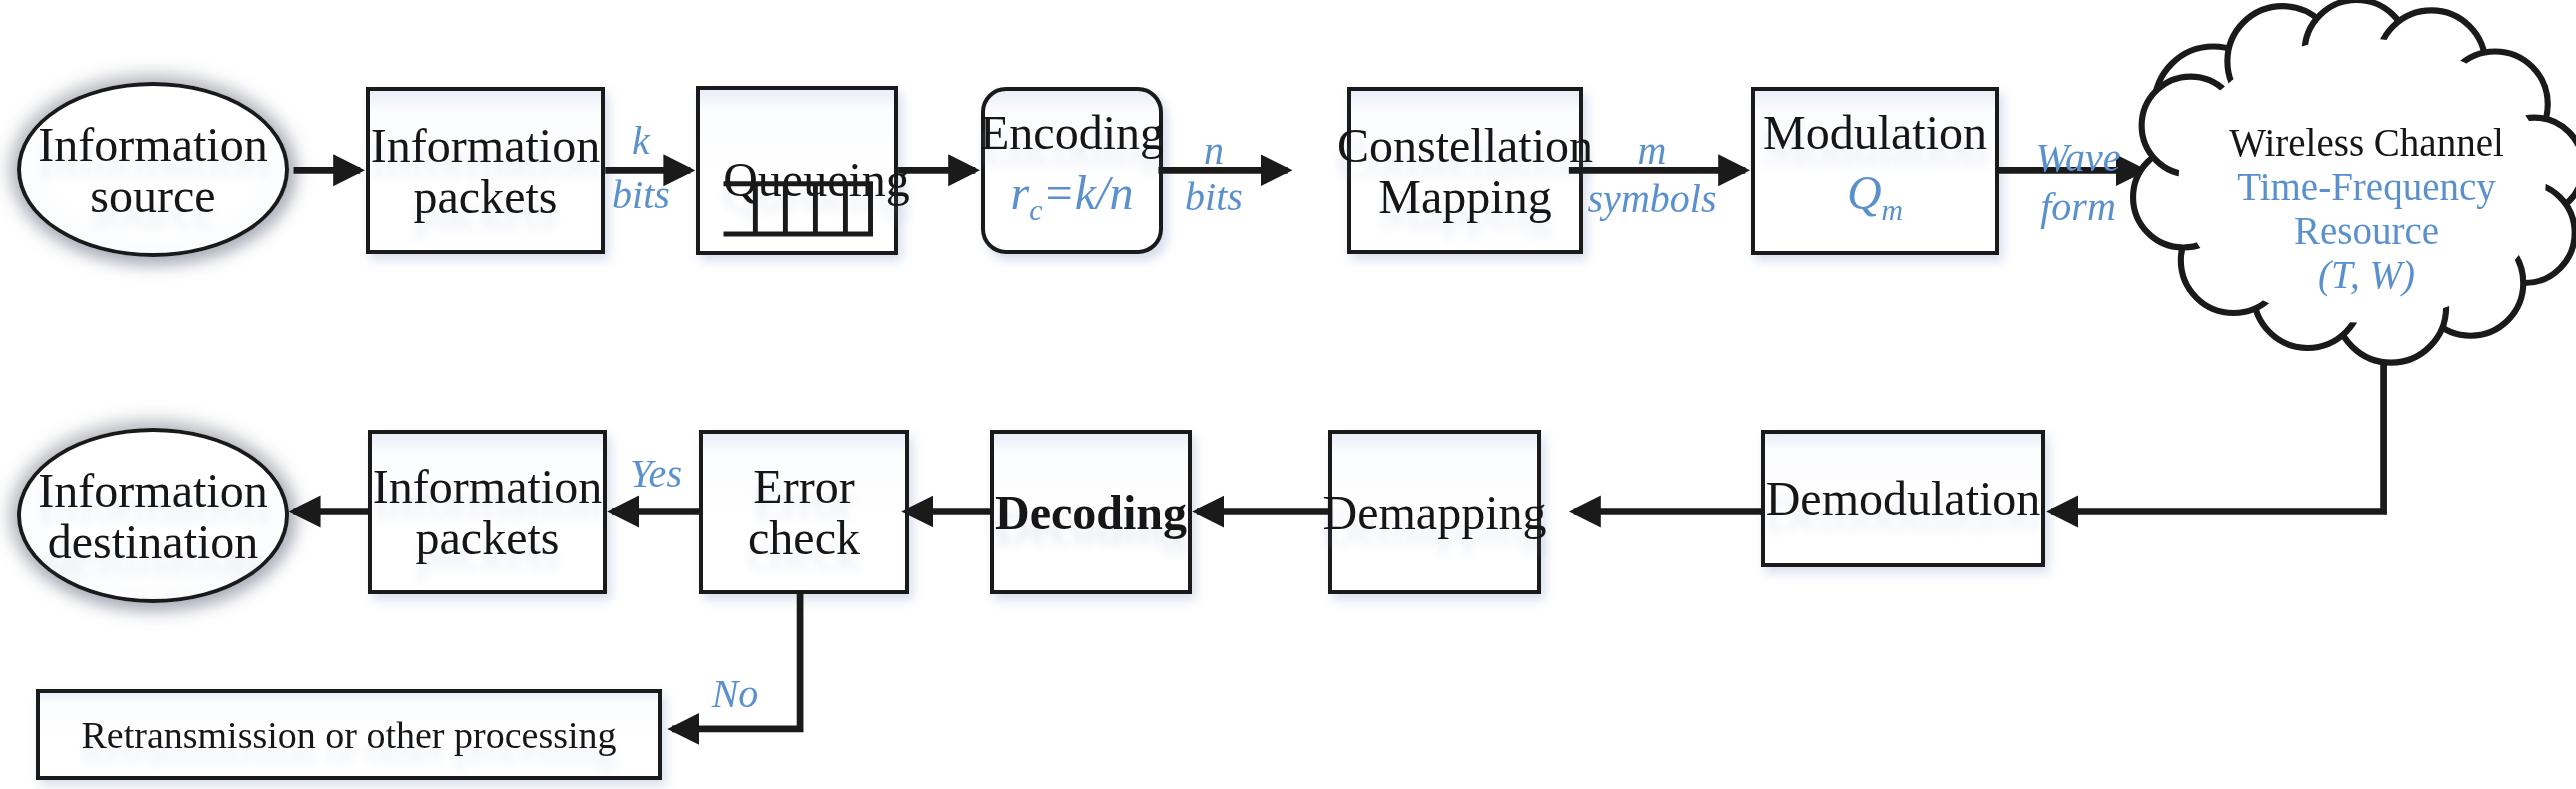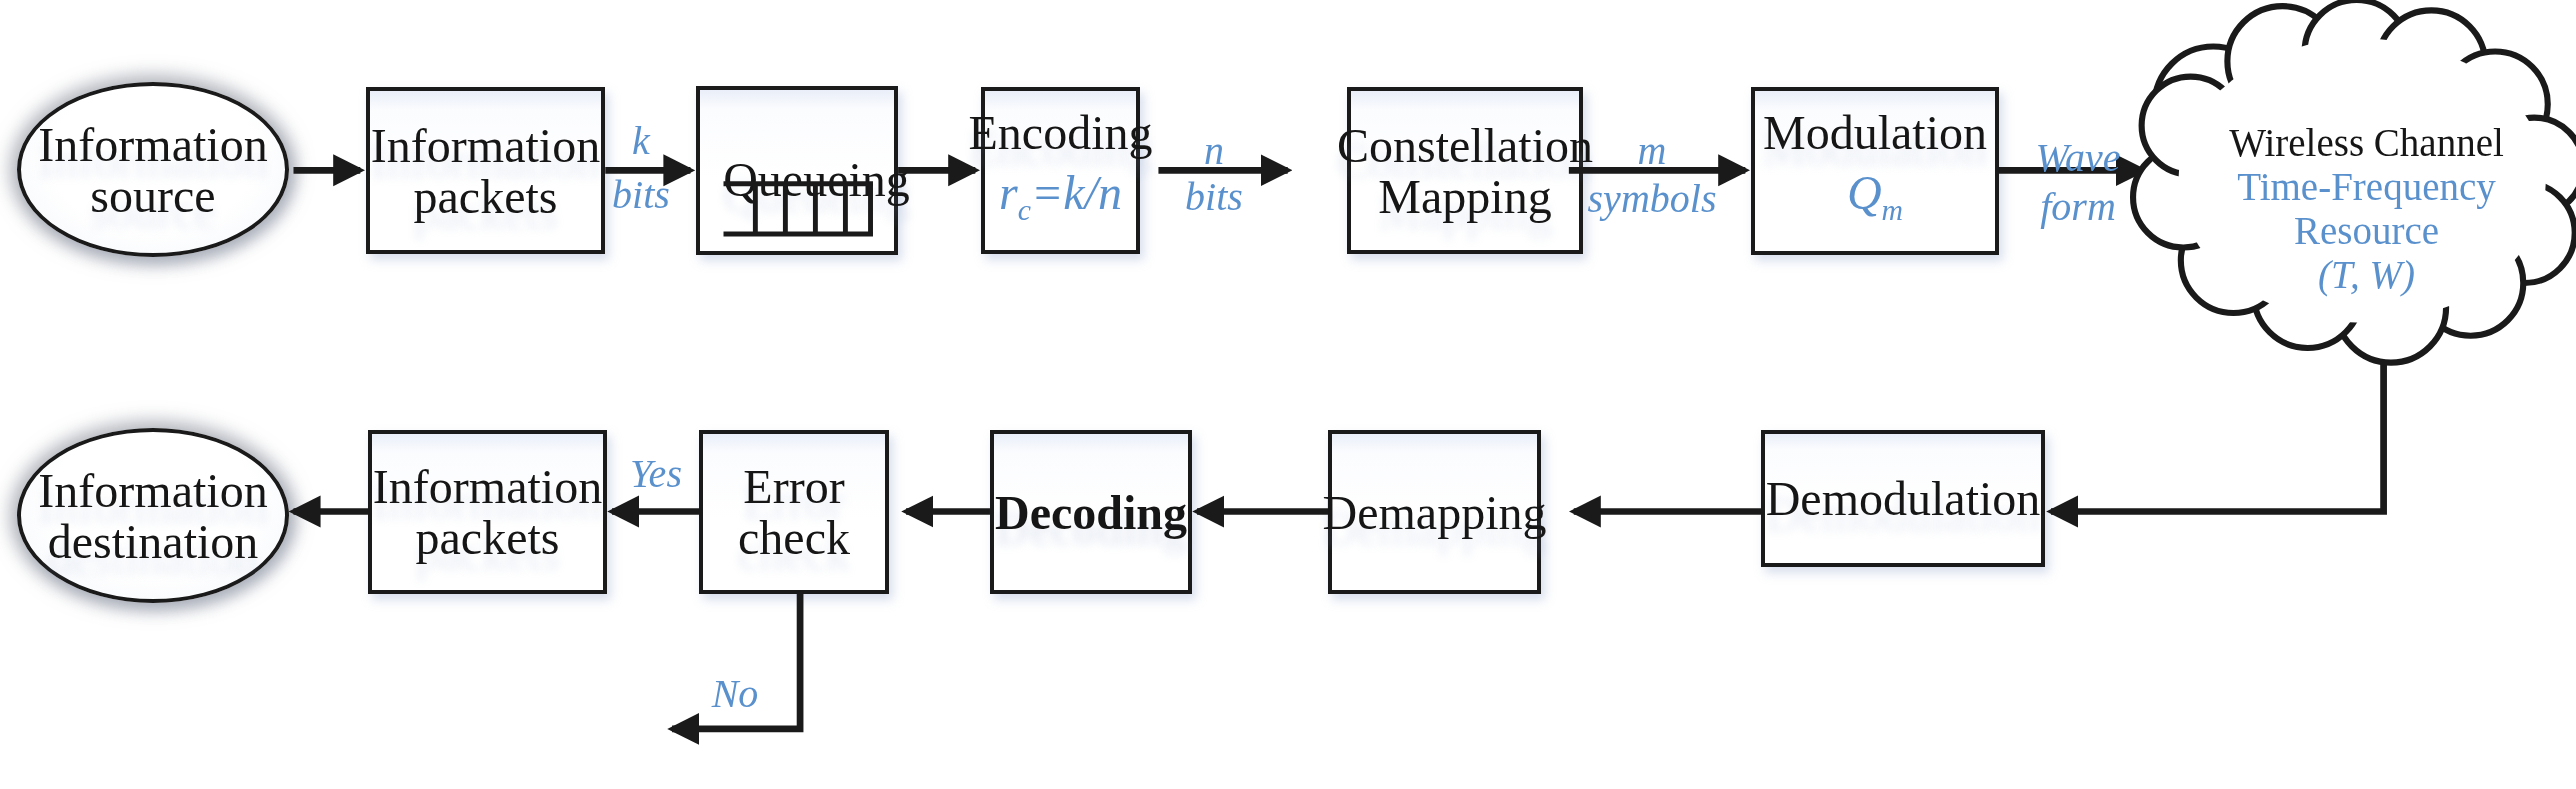--- a/index.html
+++ b/index.html
@@ -101,21 +101,21 @@
 
   <div class="node" style="left:366px;top:87px;width:239px;height:167px;">
     <div class="lbl">Information</div>
     <div class="lbl">packets</div>
   </div>
 
   <div class="node queue-node" style="left:696px;top:86px;width:202px;height:169px;">
     <div class="lbl">Queueing</div>
   </div>
 
-  <div class="node" style="left:981px;top:87px;width:159px;height:167px;">
+  <div class="node" style="left:981px;top:87px;width:182px;height:167px;border-radius:25px;">
     <div class="lbl">Encoding</div>
     <div class="formula"><span>r</span><sub>c</sub><span>=k/n</span></div>
   </div>
 
   <div class="node" style="left:1347px;top:87px;width:236px;height:167px;">
     <div class="lbl">Constellation</div>
     <div class="lbl">Mapping</div>
   </div>
 
   <div class="node" style="left:1751px;top:87px;width:248px;height:168px;">
@@ -133,37 +133,40 @@
   <div class="node oval" style="left:17px;top:428px;width:272px;height:175px;">
     <div class="lbl">Information</div>
     <div class="lbl">destination</div>
   </div>
 
   <div class="node" style="left:368px;top:430px;width:239px;height:164px;">
     <div class="lbl">Information</div>
     <div class="lbl">packets</div>
   </div>
 
-  <div class="node" style="left:699px;top:430px;width:190px;height:164px;">
+  <div class="node" style="left:699px;top:430px;width:210px;height:164px;">
     <div class="lbl">Error</div>
     <div class="lbl">check</div>
   </div>
 
   <div class="node" style="left:990px;top:430px;width:202px;height:164px;font-weight:bold;">
     <div class="lbl">Decoding</div>
   </div>
 
   <div class="node" style="left:1328px;top:430px;width:213px;height:164px;">
     <div class="lbl">Demapping</div>
   </div>
 
   <div class="node" style="left:1761px;top:430px;width:284px;height:137px;">
     <div class="lbl">Demodulation</div>
   </div>
 
+  <div class="node retrans" style="left:36px;top:689px;width:626px;height:91px;">
+    <div class="lbl">Retransmission or other processing</div>
+  </div>
 
   <div class="elabel" style="left:641px;top:141px;">k</div>
   <div class="elabel" style="left:641px;top:195px;">bits</div>
   <div class="elabel" style="left:1214px;top:151px;">n</div>
   <div class="elabel" style="left:1214px;top:197px;">bits</div>
   <div class="elabel" style="left:1652px;top:151px;">m</div>
   <div class="elabel" style="left:1652px;top:199px;">symbols</div>
   <div class="elabel" style="left:2078px;top:158px;">Wave</div>
   <div class="elabel" style="left:2078px;top:207px;">form</div>
   <div class="elabel" style="left:656px;top:474px;">Yes</div>

